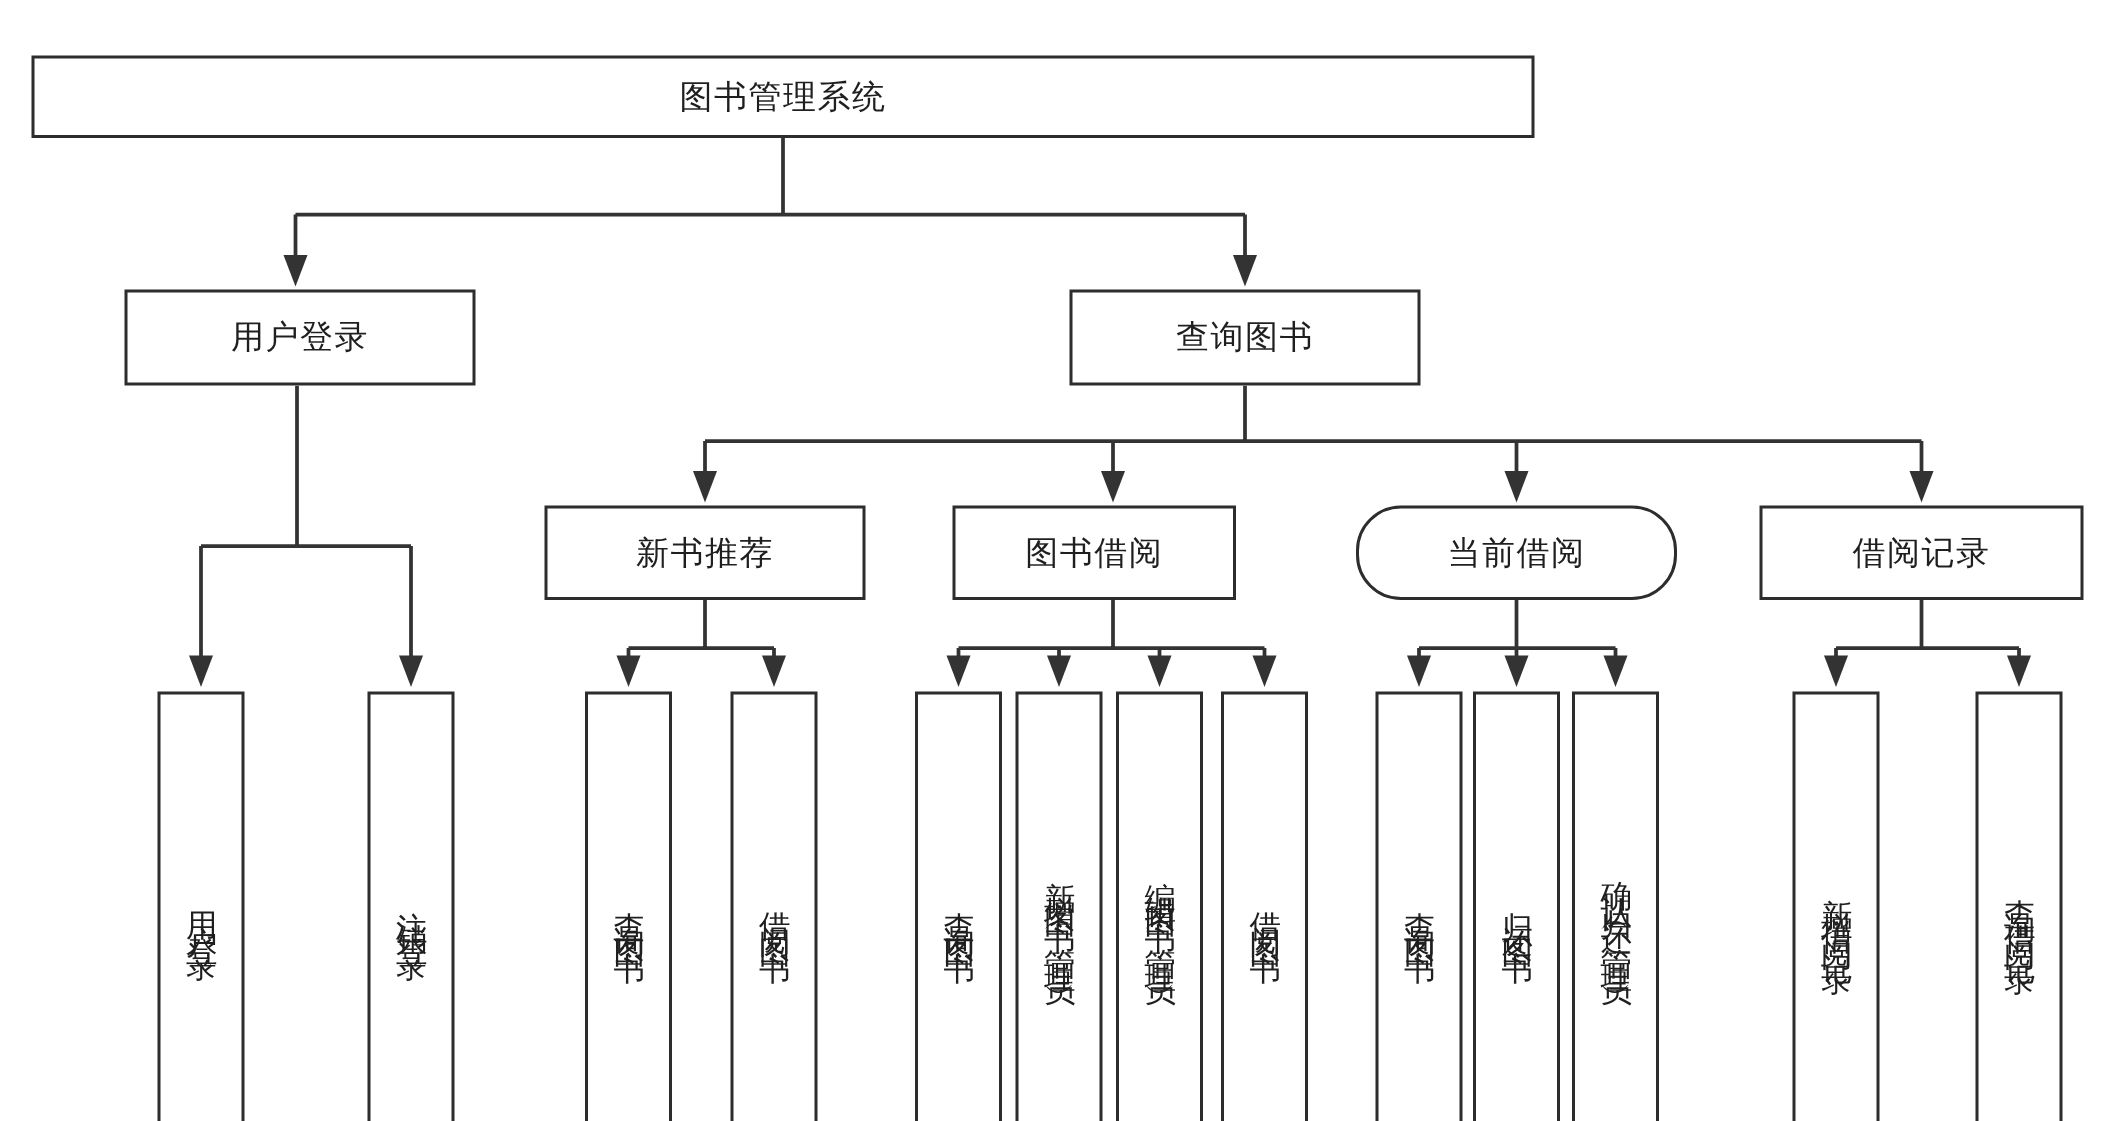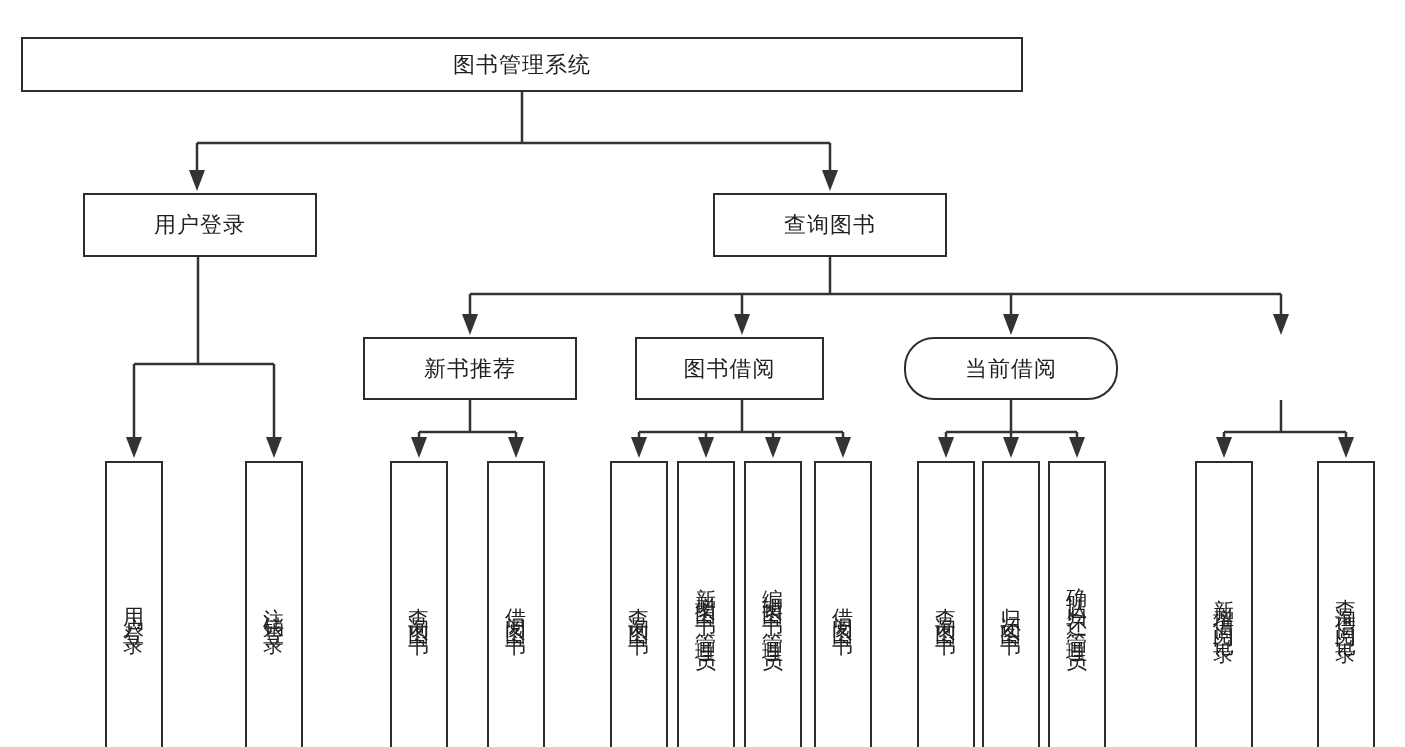--- a/index.html
+++ b/index.html
@@ -139,20 +139,23 @@
 
   <div class="node" style="left:363px; top:313px; width:214px; height:63px;">
     <span>新书推荐</span>
   </div>
   <div class="node" style="left:635px; top:313px; width:189px; height:63px;">
     <span>图书借阅</span>
   </div>
   <div class="node" style="left:904px; top:313px; width:214px; height:63px;border-radius:30px;">
     <span>当前借阅</span>
   </div>
+  <div class="node" style="left:1173px; top:313px; width:216px; height:63px;">
+    <span>借阅记录</span>
+  </div>
 
   <div class="node leaf" style="left:105px; top:437px; width:58px; height:296px;">
     <span>用户登录</span>
   </div>
   <div class="node leaf" style="left:245px; top:437px; width:58px; height:296px;">
     <span>注销登录</span>
   </div>
   <div class="node leaf" style="left:390px; top:437px; width:58px; height:296px;">
     <span>查询图书</span>
   </div>

